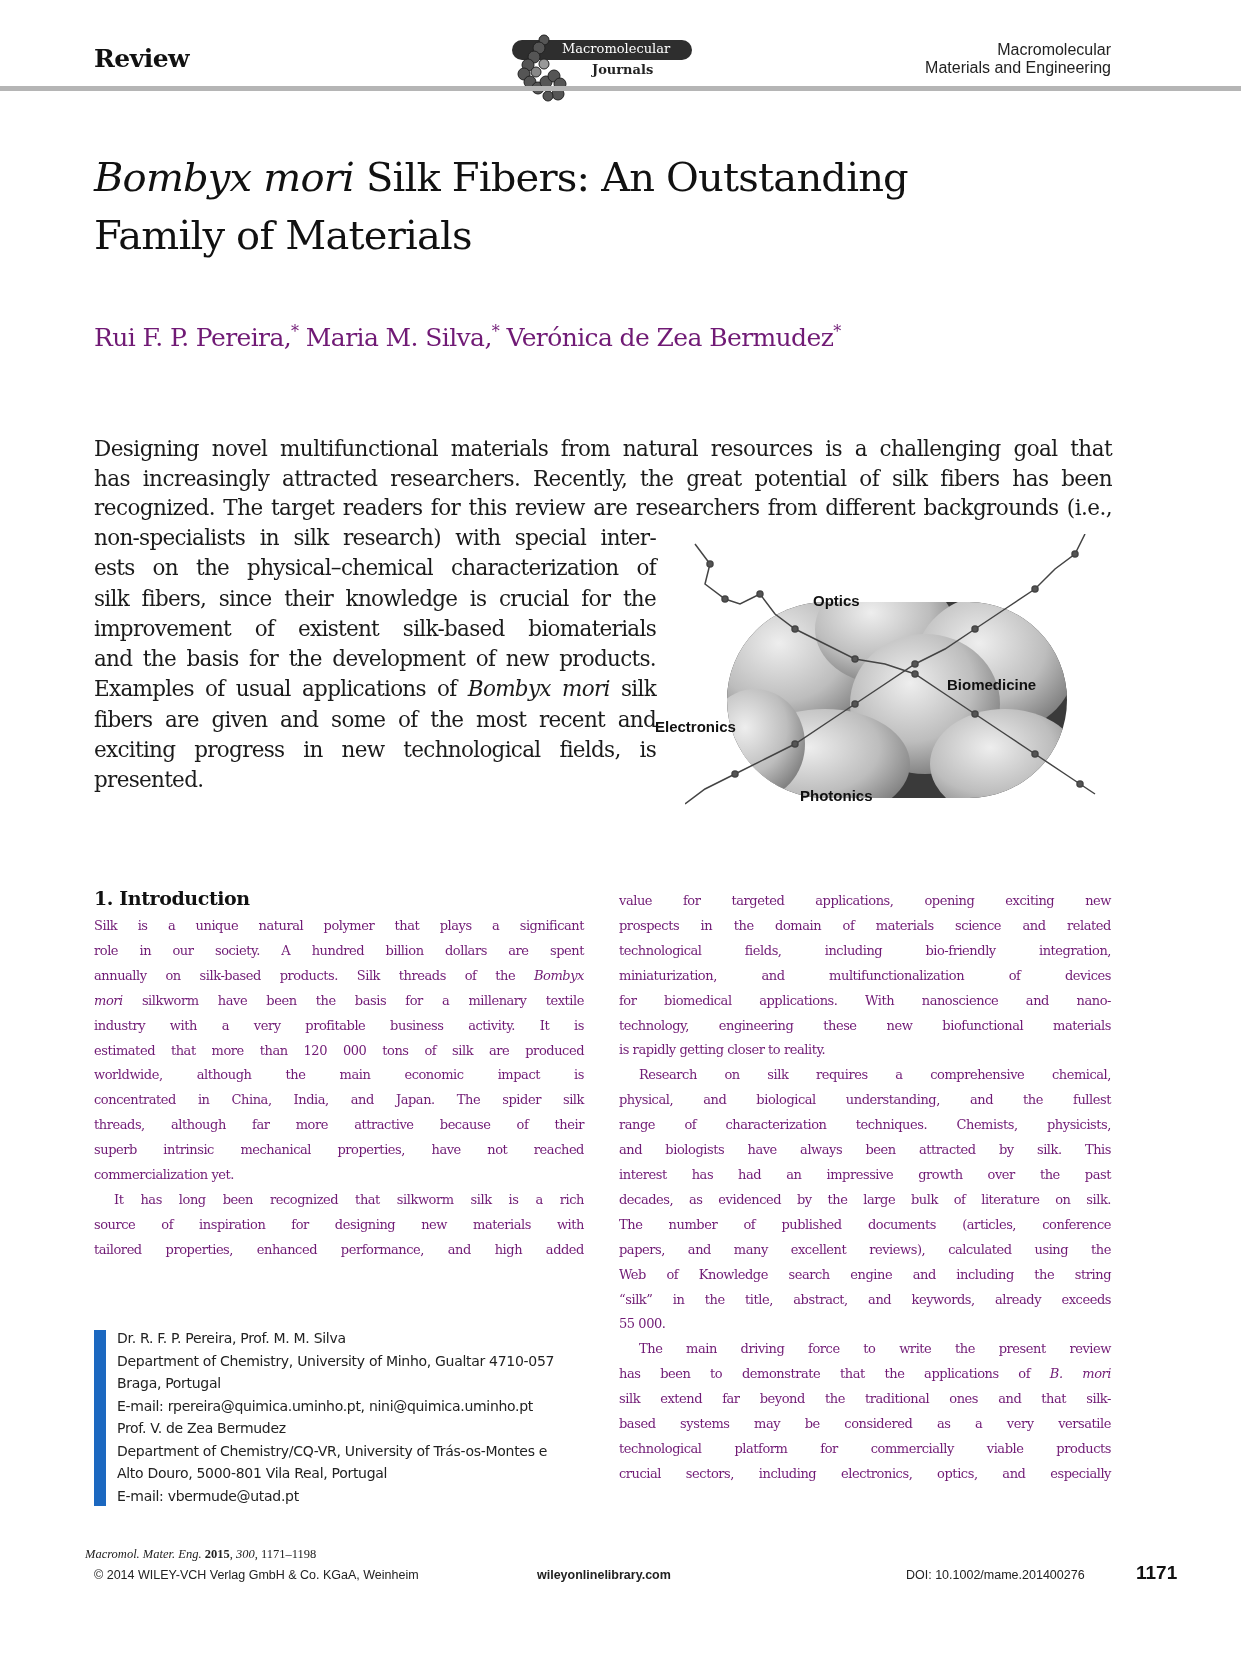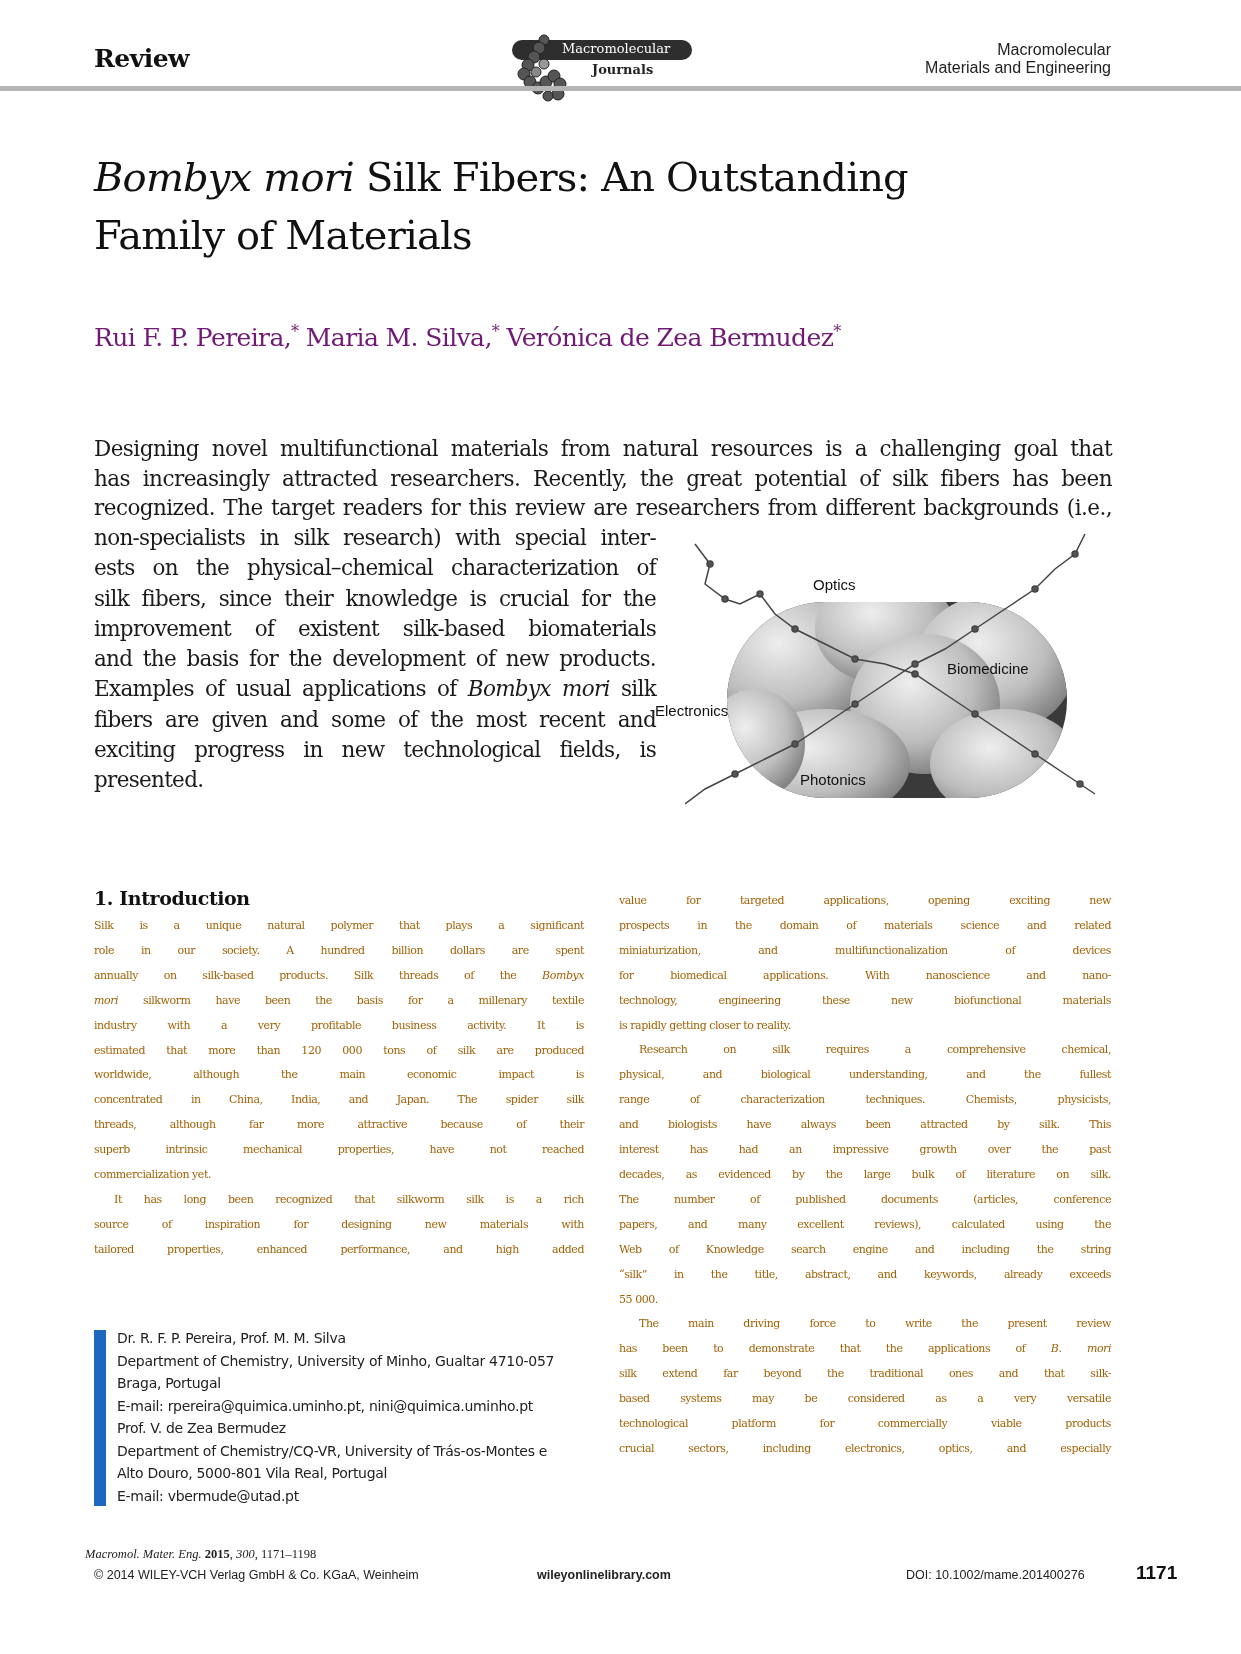--- a/index.html
+++ b/index.html
@@ -24,24 +24,24 @@
 
   
   .abs-full { left: 94px; top: 434px; width: 1018px; font-family: "DejaVu Serif", serif; font-size: 21.5px; line-height: 29.5px; text-align: justify; letter-spacing: -0.55px; color: #1a1a1a; }
   .abs-line { display: block; text-align-last: justify; white-space: nowrap; }
   .abs-narrow { left: 94px; top: 523px; width: 562px; font-family: "DejaVu Serif", serif; font-size: 21.5px; line-height: 30.3px; letter-spacing: -0.7px; color: #1a1a1a; }
   .abs-narrow .abs-line { white-space: nowrap; }
   .abs-narrow .last { text-align-last: left; }
 
   
   .toc { left: 685px; top: 534px; width: 420px; height: 286px; }
-  .toc-lbl { position: absolute; font-family: "Liberation Sans", sans-serif; font-weight: normal; font-size: 15px; color: #111; }
-
-  
-  .col { font-family: "DejaVu Serif", serif; font-size: 11px; line-height: 24.9px; color: #a16207; letter-spacing: -0.45px; }
+  .toc-lbl { position: absolute; font-family: "Liberation Sans", sans-serif; font-weight: bold; font-size: 15px; color: #111; margin-top: 16px; }
+
+  
+  .col { font-family: "DejaVu Serif", serif; font-size: 13px; line-height: 24.9px; color: #701a75; letter-spacing: -0.45px; }
   .col .ln { display: block; white-space: nowrap; text-align: justify; text-align-last: justify; }
   .col .ln.end { text-align-last: left; }
   .col .ln.ind { padding-left: 20px; }
   .col i { font-style: italic; }
   .col1 { left: 94px; top: 914px; width: 490px; }
   .col2 { left: 619px; top: 889px; width: 492px; }
   .sec-head { left: 94px; top: 887px; font-family: "DejaVu Serif", serif; font-weight: bold; font-size: 19px; letter-spacing: -0.4px; color: #111; }
 
   
   .aff-bar { left: 94px; top: 1330px; width: 12px; height: 176px; background: #1c68c0; }
@@ -180,20 +180,21 @@
   <span class="ln">superb intrinsic mechanical properties, have not reached</span>
   <span class="ln end">commercialization yet.</span>
   <span class="ln ind">It has long been recognized that silkworm silk is a rich</span>
   <span class="ln">source of inspiration for designing new materials with</span>
   <span class="ln">tailored properties, enhanced performance, and high added</span>
 </div>
 
 <div class="abs col col2">
   <span class="ln">value for targeted applications, opening exciting new</span>
   <span class="ln">prospects in the domain of materials science and related</span>
+  <span class="ln">technological fields, including bio-friendly integration,</span>
   <span class="ln">miniaturization, and multifunctionalization of devices</span>
   <span class="ln">for biomedical applications. With nanoscience and nano-</span>
   <span class="ln">technology, engineering these new biofunctional materials</span>
   <span class="ln end">is rapidly getting closer to reality.</span>
   <span class="ln ind">Research on silk requires a comprehensive chemical,</span>
   <span class="ln">physical, and biological understanding, and the fullest</span>
   <span class="ln">range of characterization techniques. Chemists, physicists,</span>
   <span class="ln">and biologists have always been attracted by silk. This</span>
   <span class="ln">interest has had an impressive growth over the past</span>
   <span class="ln">decades, as evidenced by the large bulk of literature on silk.</span>

